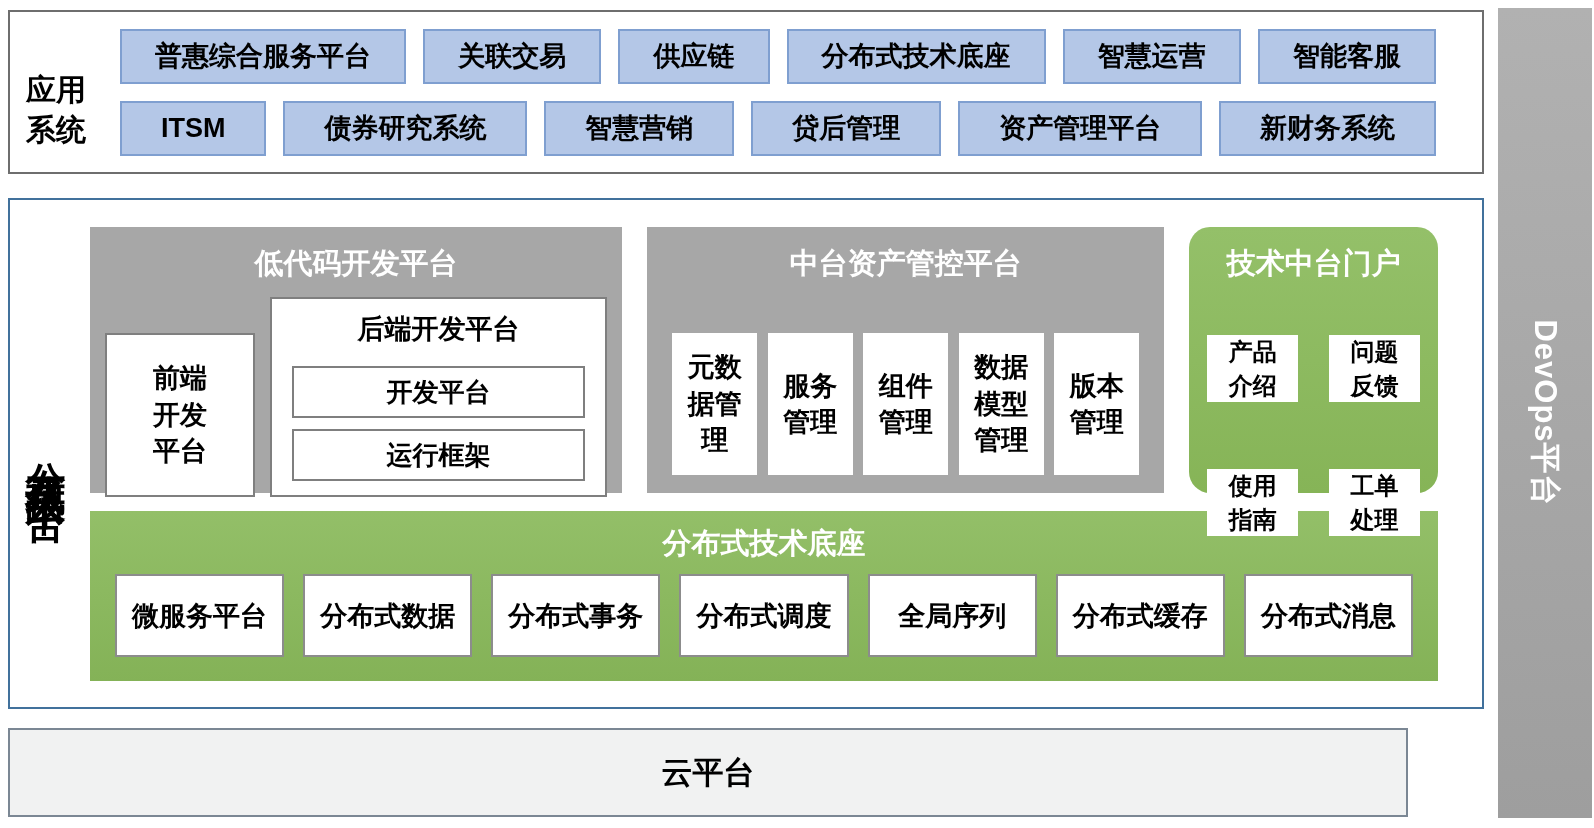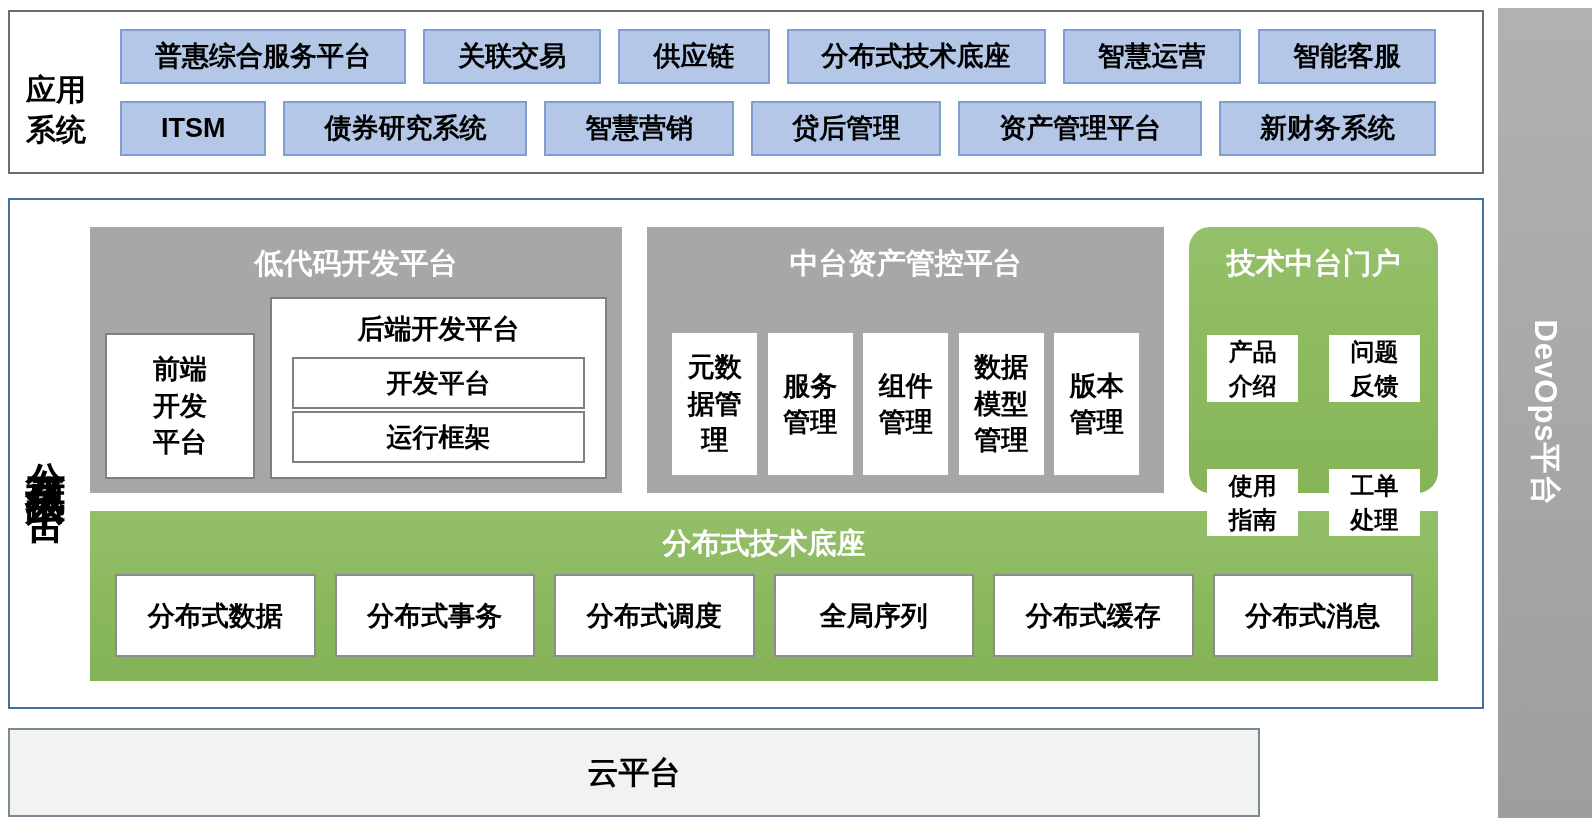--- a/index.html
+++ b/index.html
@@ -140,21 +140,21 @@
     padding: 4px 0 8px;
   }
   .backend-inner {
     height: 52px;
     border: 2px solid #7f7f7f;
     display: flex;
     align-items: center;
     justify-content: center;
     font-size: 26px;
     font-weight: 600;
-    margin-top: 2px;
+    margin-top: 11px;
   }
 
   
   .asset-body {
     flex: 1 1 auto;
     display: flex;
     justify-content: space-between;
     padding: 0 25px 18px;
   }
   .asset-box {
@@ -214,21 +214,21 @@
     justify-content: center;
     font-size: 27px;
     font-weight: 600;
     white-space: nowrap;
   }
 
   
   .cloud-bar {
     position: absolute;
     left: 8px; top: 728px;
-    width: 1252px; height: 89px;
+    width: 1400px; height: 89px;
     background: #f1f2f2;
     border: 2.5px solid #7b8794;
     display: flex;
     align-items: center;
     justify-content: center;
     font-size: 31px;
     font-weight: 700;
     color: #000;
   }
 
@@ -329,20 +329,21 @@
             <div class="portal-box pre">工单
 处理</div>
           </div>
         </div>
 
       </div>
 
       <div class="panel-base">
         <div class="panel-title">分布式技术底座</div>
         <div class="base-row">
+          <div class="base-box">微服务平台</div>
           <div class="base-box">分布式数据</div>
           <div class="base-box">分布式事务</div>
           <div class="base-box">分布式调度</div>
           <div class="base-box">全局序列</div>
           <div class="base-box">分布式缓存</div>
           <div class="base-box">分布式消息</div>
         </div>
       </div>
 
     </div>

